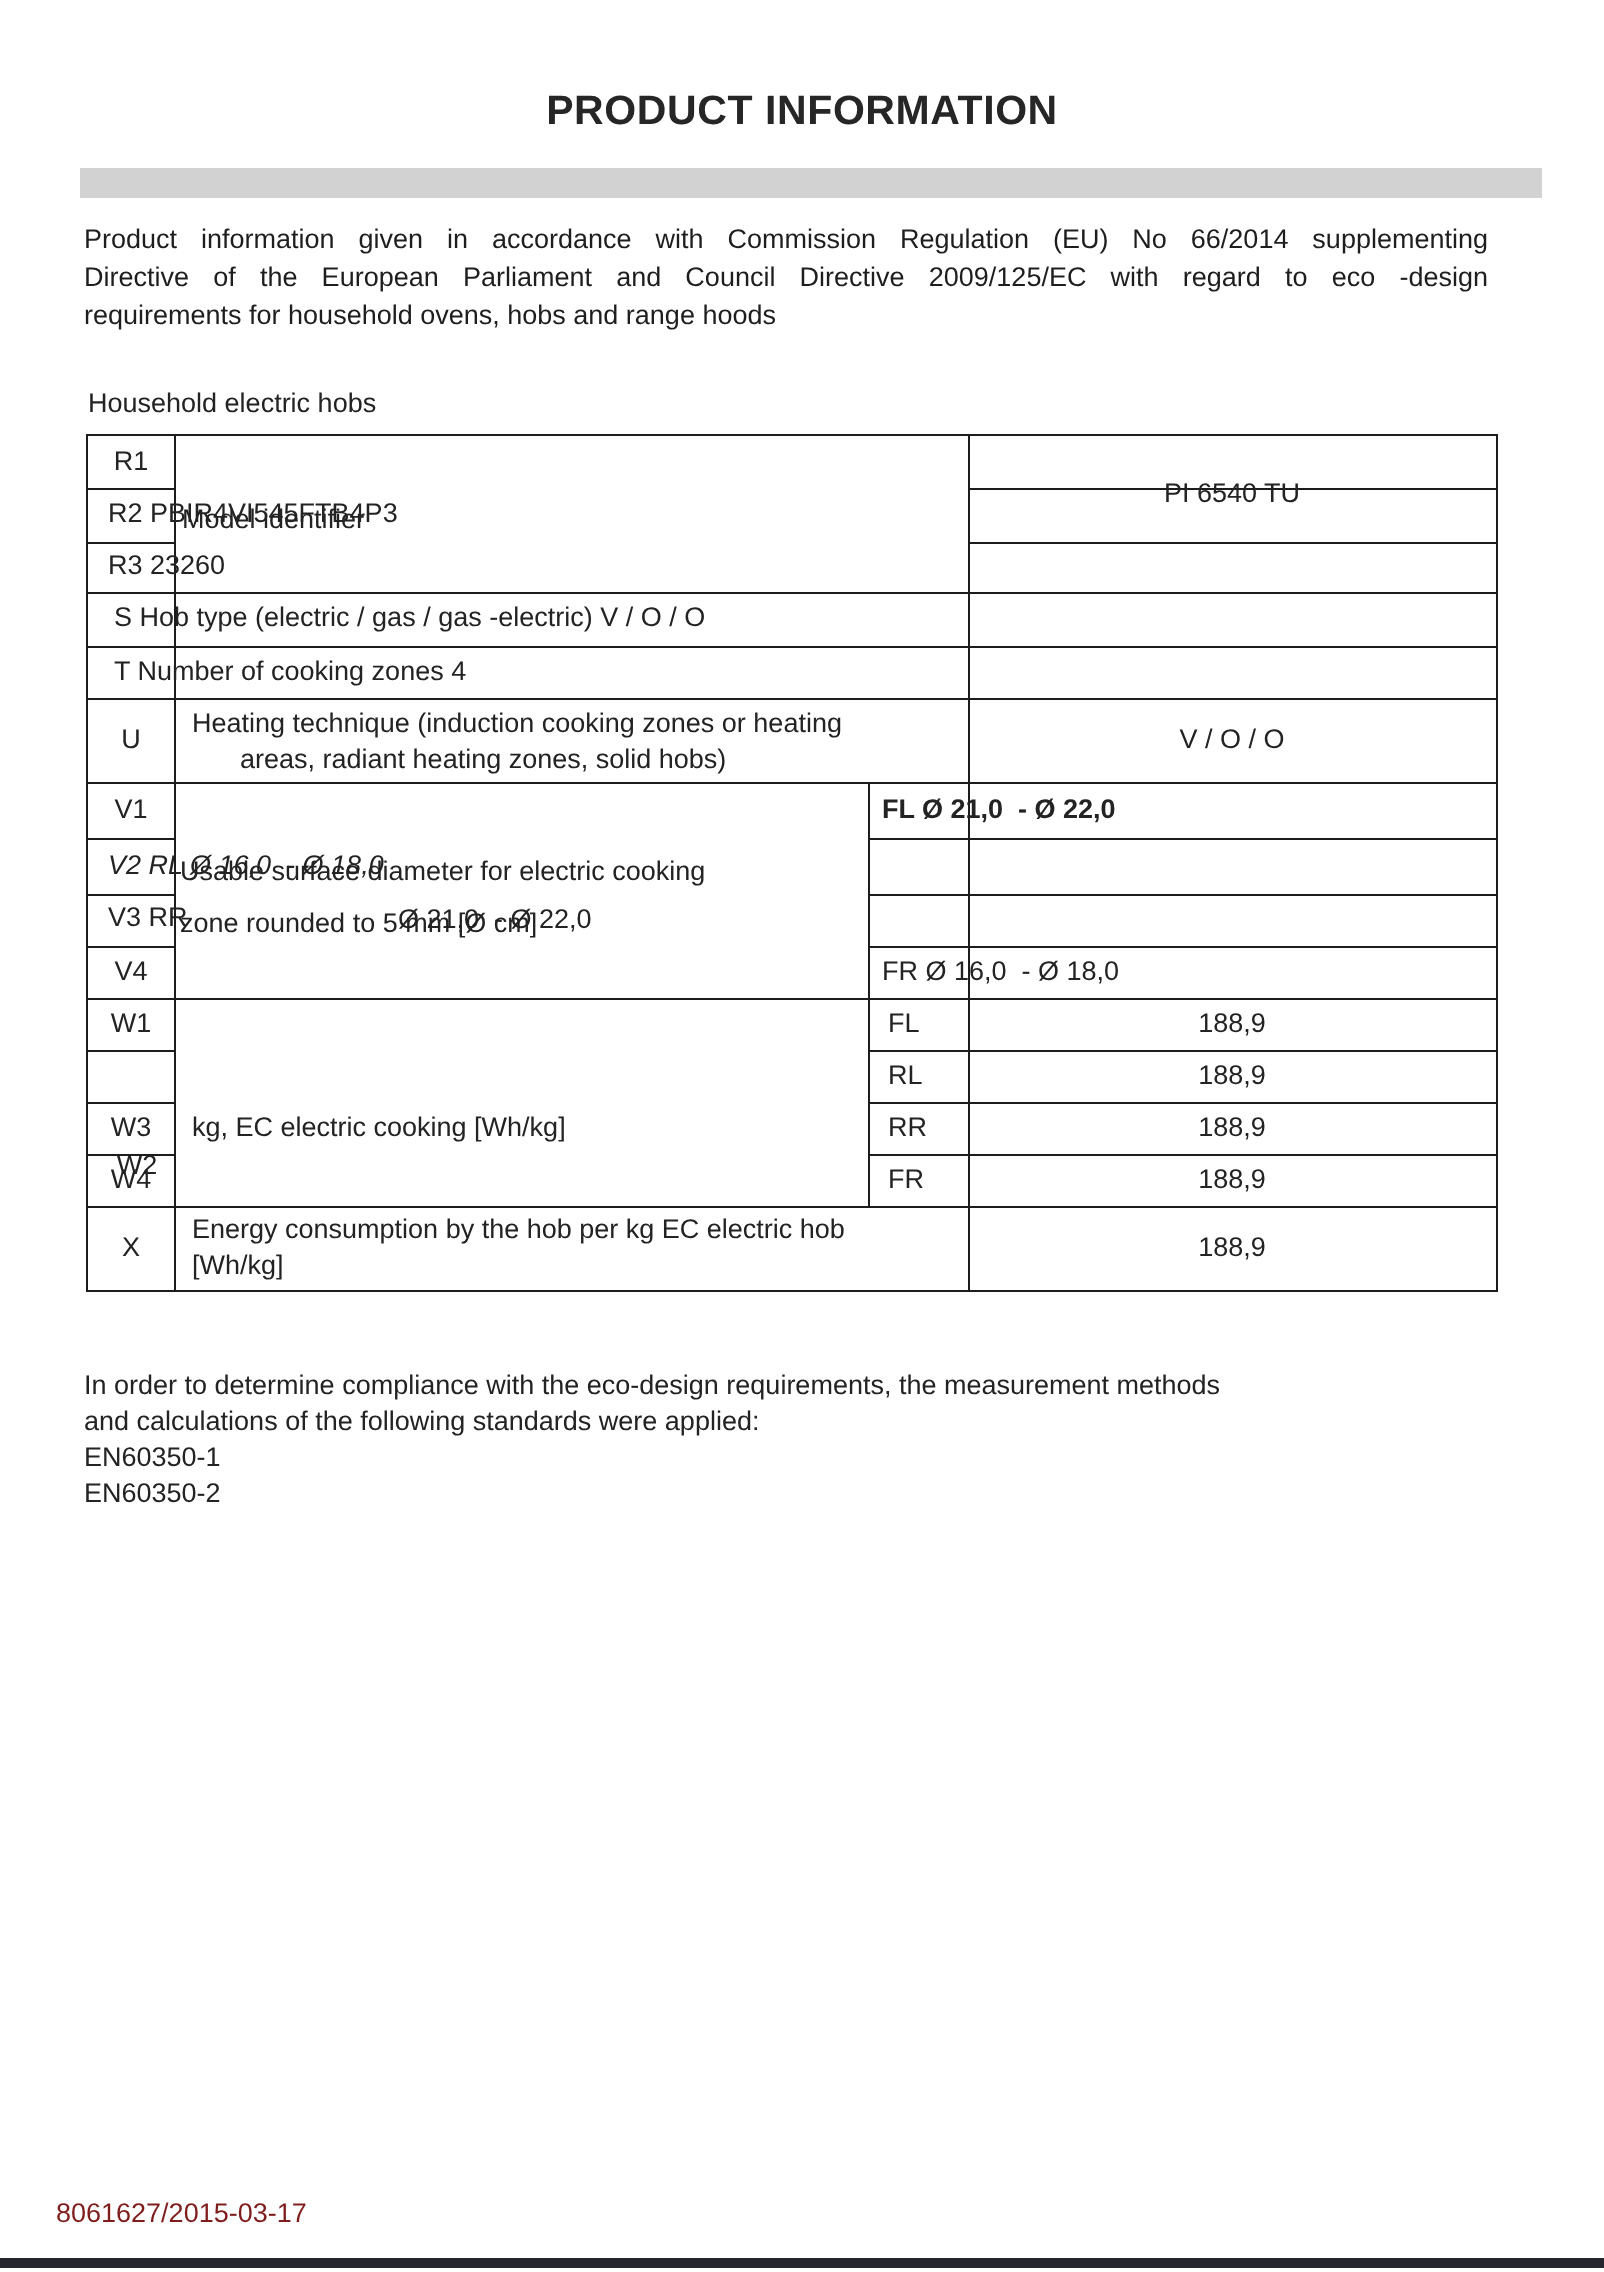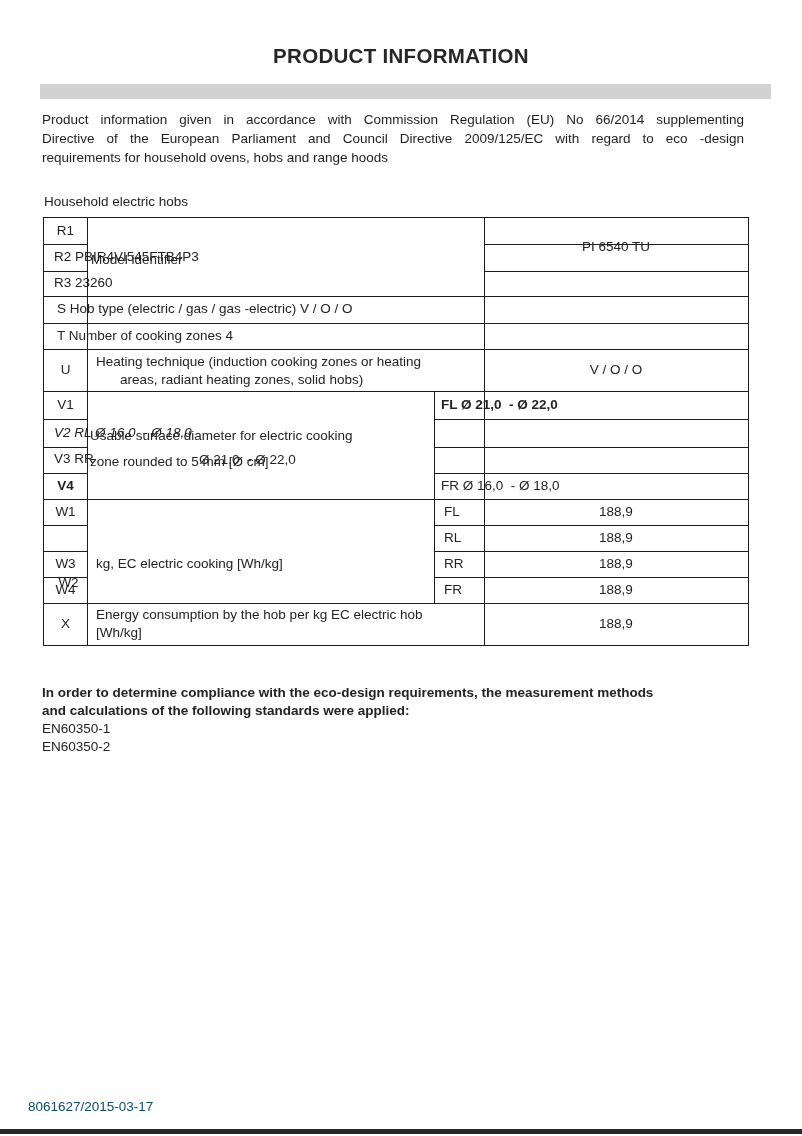--- a/index.html
+++ b/index.html
@@ -10,22 +10,22 @@
   .gray-bar{position:absolute;left:40px;top:84px;width:731px;height:15px;background:#d2d2d2;}
   .intro{position:absolute;left:42px;top:110px;width:702px;font-size:13.5px;line-height:19px;color:#1e1e1e;}
   .jl{text-align:justify;text-align-last:justify;}
   .section-label{position:absolute;left:44px;top:194px;font-size:13.5px;}
   .pi-table{position:absolute;left:43px;top:217px;width:704px;height:427px;
             border:1px solid #1c1c1c;box-sizing:content-box;}
   .gl{position:absolute;background:#1c1c1c;}
   .cell{position:absolute;font-size:13.5px;white-space:pre;color:#232323;line-height:18px;}
   .ctr{text-align:center;}
   .compliance{position:absolute;left:42px;top:684px;width:710px;font-size:13.5px;line-height:18px;}
-  .compliance .b{font-weight:bold;}
-  .footer-code{position:absolute;left:28px;top:1099px;font-size:13.5px;color:#0c4a6e;}
+  .compliance .b{font-weight:normal;}
+  .footer-code{position:absolute;left:28px;top:1099px;font-size:13.5px;color:#7f1d1d;}
   .bottom-bar{position:absolute;left:0;top:1129px;width:802px;height:5px;background:#26262e;}
 </style>
 </head>
 <body>
 
 <div class="page">
 
   <h1 class="title">PRODUCT INFORMATION</h1>
   <div class="gray-bar"></div>
 
@@ -64,21 +64,21 @@
     <div class="gl" style="left:390px;top:201px;width:314px;height:1px;"></div>
     <div class="gl" style="left:390px;top:229px;width:314px;height:1px;"></div>
     <div class="gl" style="left:390px;top:255px;width:314px;height:1px;"></div>
     <div class="gl" style="left:390px;top:307px;width:314px;height:1px;"></div>
     <div class="gl" style="left:390px;top:333px;width:314px;height:1px;"></div>
     <div class="gl" style="left:390px;top:359px;width:314px;height:1px;"></div>
 
     <span class="cell ctr" style="left:0;top:4px;width:43px;">R1</span>
     <span class="cell ctr" style="left:0;top:143px;width:43px;">U</span>
     <span class="cell ctr" style="left:0;top:178px;width:43px;">V1</span>
-    <span class="cell ctr" style="left:0;top:259px;width:43px;font-weight:bold;">V4</span>
+    <span class="cell ctr" style="left:0;top:259px;width:43px;">V4</span>
     <span class="cell ctr" style="left:0;top:285px;width:43px;">W1</span>
     <span class="cell ctr" style="left:3px;top:311px;width:43px;margin-top:45px;">W2</span>
     <span class="cell ctr" style="left:0;top:337px;width:43px;">W3</span>
     <span class="cell ctr" style="left:0;top:363px;width:43px;">W4</span>
     <span class="cell ctr" style="left:0;top:397px;width:43px;">X</span>
 
     <span class="cell" style="left:10px;top:30px;">R2 PBIR4VI545FTB4P3</span>
     <span class="cell" style="left:10px;top:56px;">R3 23260</span>
     <span class="cell" style="left:13px;top:82px;">S Hob type (electric / gas / gas -electric) V / O / O</span>
     <span class="cell" style="left:13px;top:109px;">T Number of cooking zones 4</span>

